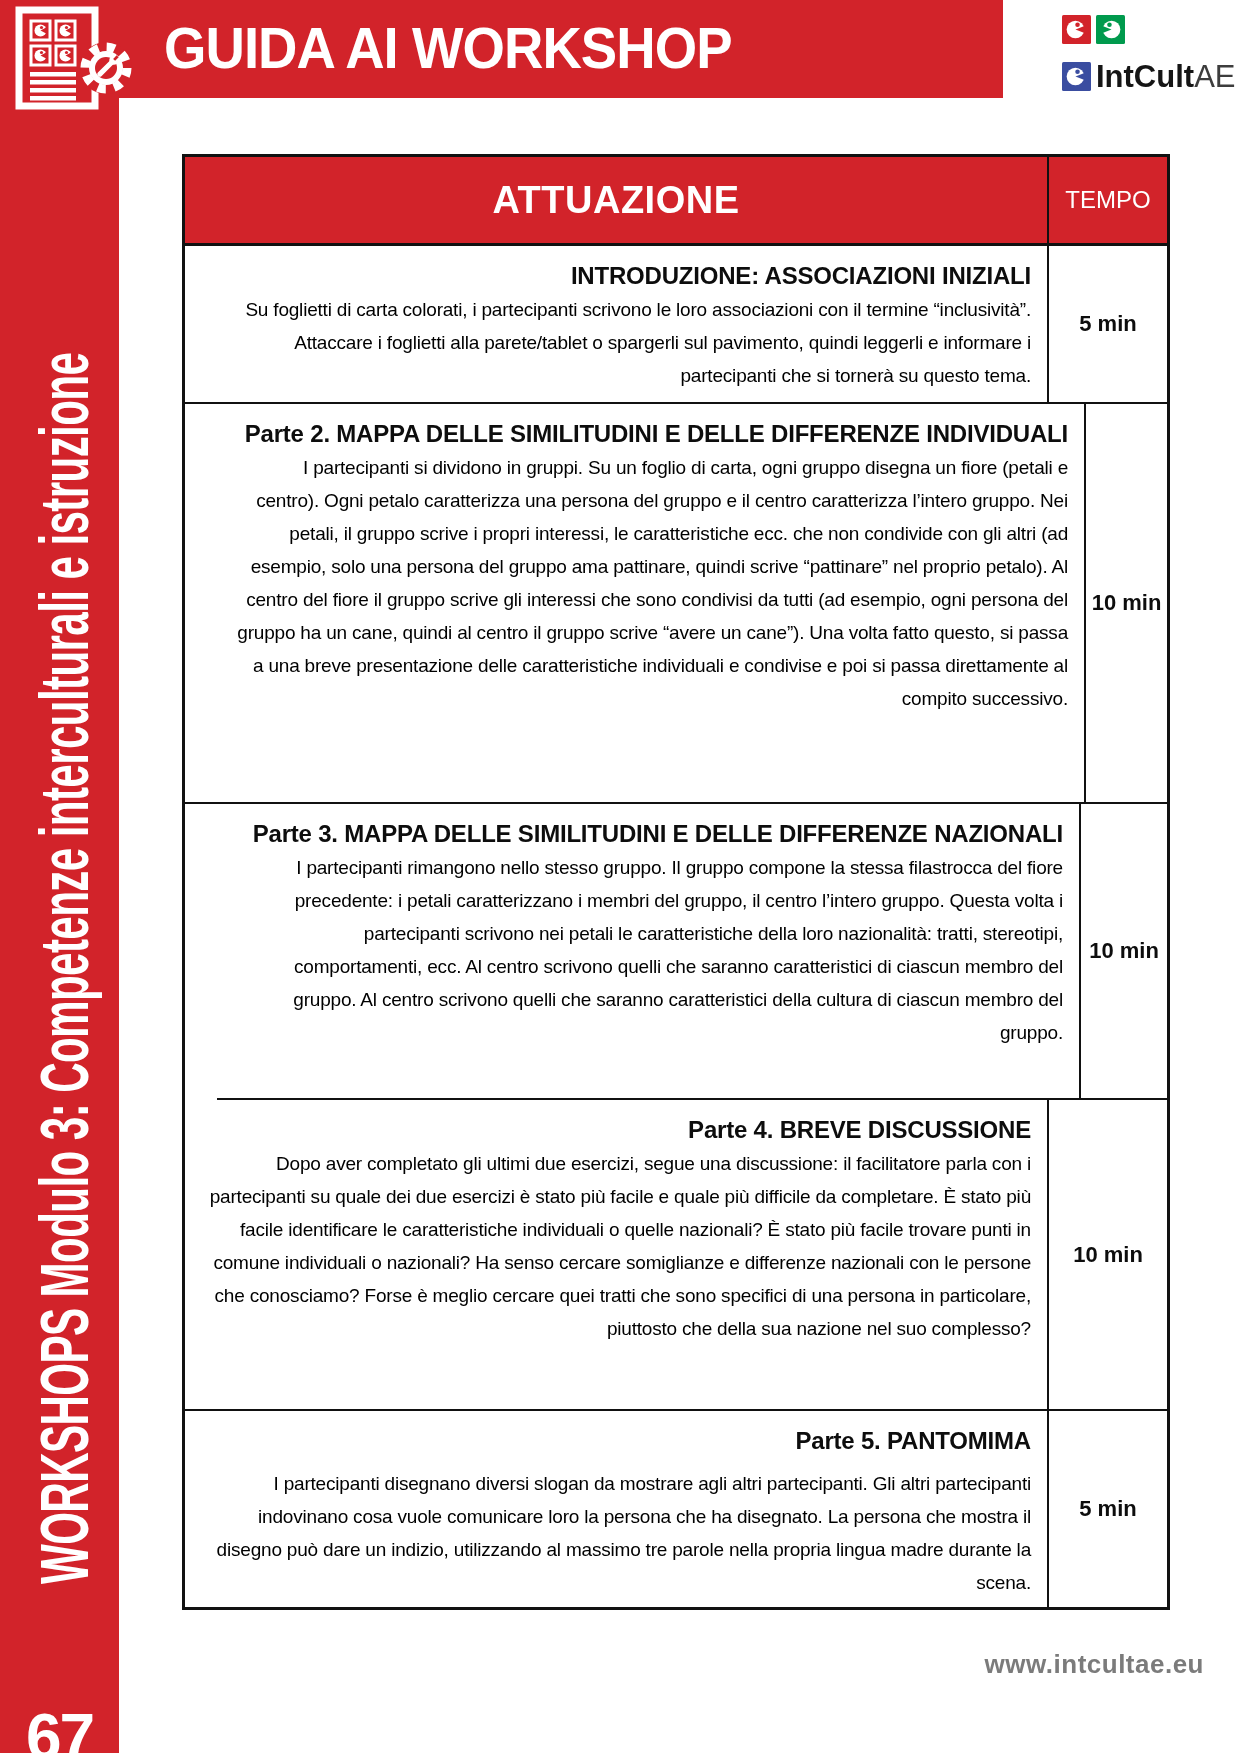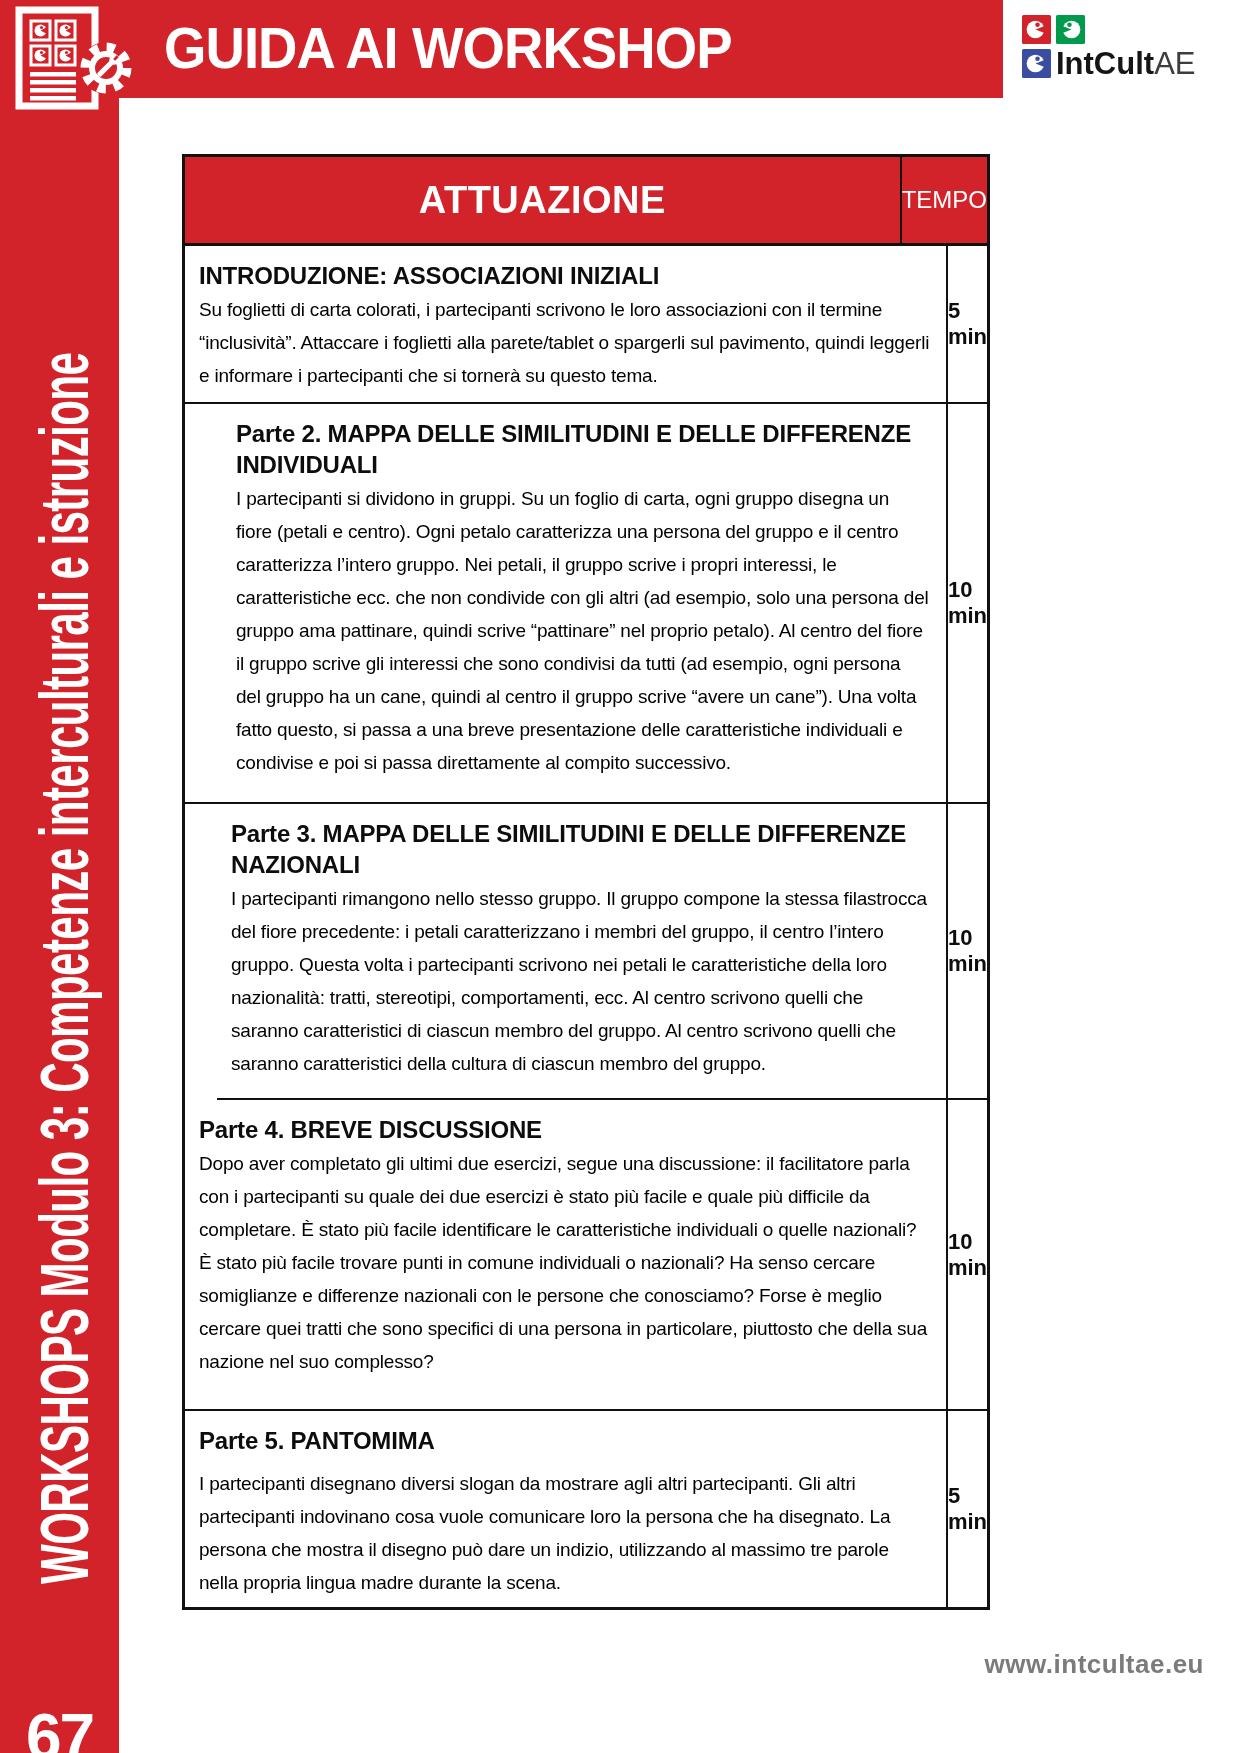--- a/index.html
+++ b/index.html
@@ -31,61 +31,62 @@
   .doc-icon{position:absolute;left:14px;top:6px;width:124px;height:104px;}
 
   .title{
     position:absolute;left:164px;top:0;height:98px;line-height:96px;margin:0;
     color:#fff;font-size:58px;font-weight:bold;white-space:nowrap;
     letter-spacing:-1px;transform-origin:0 50%;transform:scaleX(0.94);
   }
 
   
   .logo{
-    position:absolute;left:1022px;top:15px;
+    position:absolute;left:1062px;top:15px;
     display:grid;grid-template-columns:29px auto;grid-auto-rows:29px;
-    gap:5px 5px;align-items:center;
+    gap:18px 5px;align-items:center;
   }
   .logo .sq{width:29px;height:29px;display:block;}
   .logo-text{font-size:31px;line-height:29px;white-space:nowrap;}
   .logo-text b{font-weight:bold;color:#151515;}
   .logo-text i{font-style:normal;font-weight:300;color:#3d3d3d;}
 
   
   .sidebar-title{
     position:absolute;left:26px;top:1584px;margin:0;
     transform-origin:0 0;transform:rotate(-90deg) scaleX(0.62);
     white-space:nowrap;color:#fff;font-size:68px;font-weight:bold;
     letter-spacing:-1px;line-height:76px;
   }
   .page-number{
     position:absolute;left:0;top:1700px;width:119px;text-align:center;
     color:#fff;font-size:64px;font-weight:bold;letter-spacing:-2px;
   }
 
   
   .table{
-    position:absolute;left:182px;top:154px;width:808px;
+    position:absolute;left:182px;top:154px;width:988px;
     border:3px solid #111;background:#fff;box-sizing:border-box;
   }
   .thead{display:flex;background:var(--red);border-bottom:3px solid #111;height:86px;}
   .th-main{
     width:864px;border-right:2px solid #111;box-sizing:border-box;
     display:flex;align-items:center;justify-content:center;
     color:#fff;font-weight:bold;font-size:38px;letter-spacing:0.5px;
   }
   .th-tempo{
     flex:1;display:flex;align-items:center;justify-content:center;
     color:#fff;font-weight:normal;font-size:24px;
   }
   .trow{display:flex;border-bottom:2px solid #111;}
   .trow:last-child{border-bottom:none;}
   .cell-main{
     width:864px;border-right:2px solid #111;box-sizing:border-box;
     padding:10px 16px 8px 14px;
+    text-align:right;
   }
   .cell-tempo{
     flex:1;display:flex;align-items:center;justify-content:center;
     font-weight:bold;font-size:22px;color:#0d0d0d;
   }
   .row-heading{
     font-weight:bold;font-size:24px;line-height:31px;color:#0d0d0d;
     letter-spacing:-0.2px;margin:4px 0 2px 0;
   }
   .row-body{

